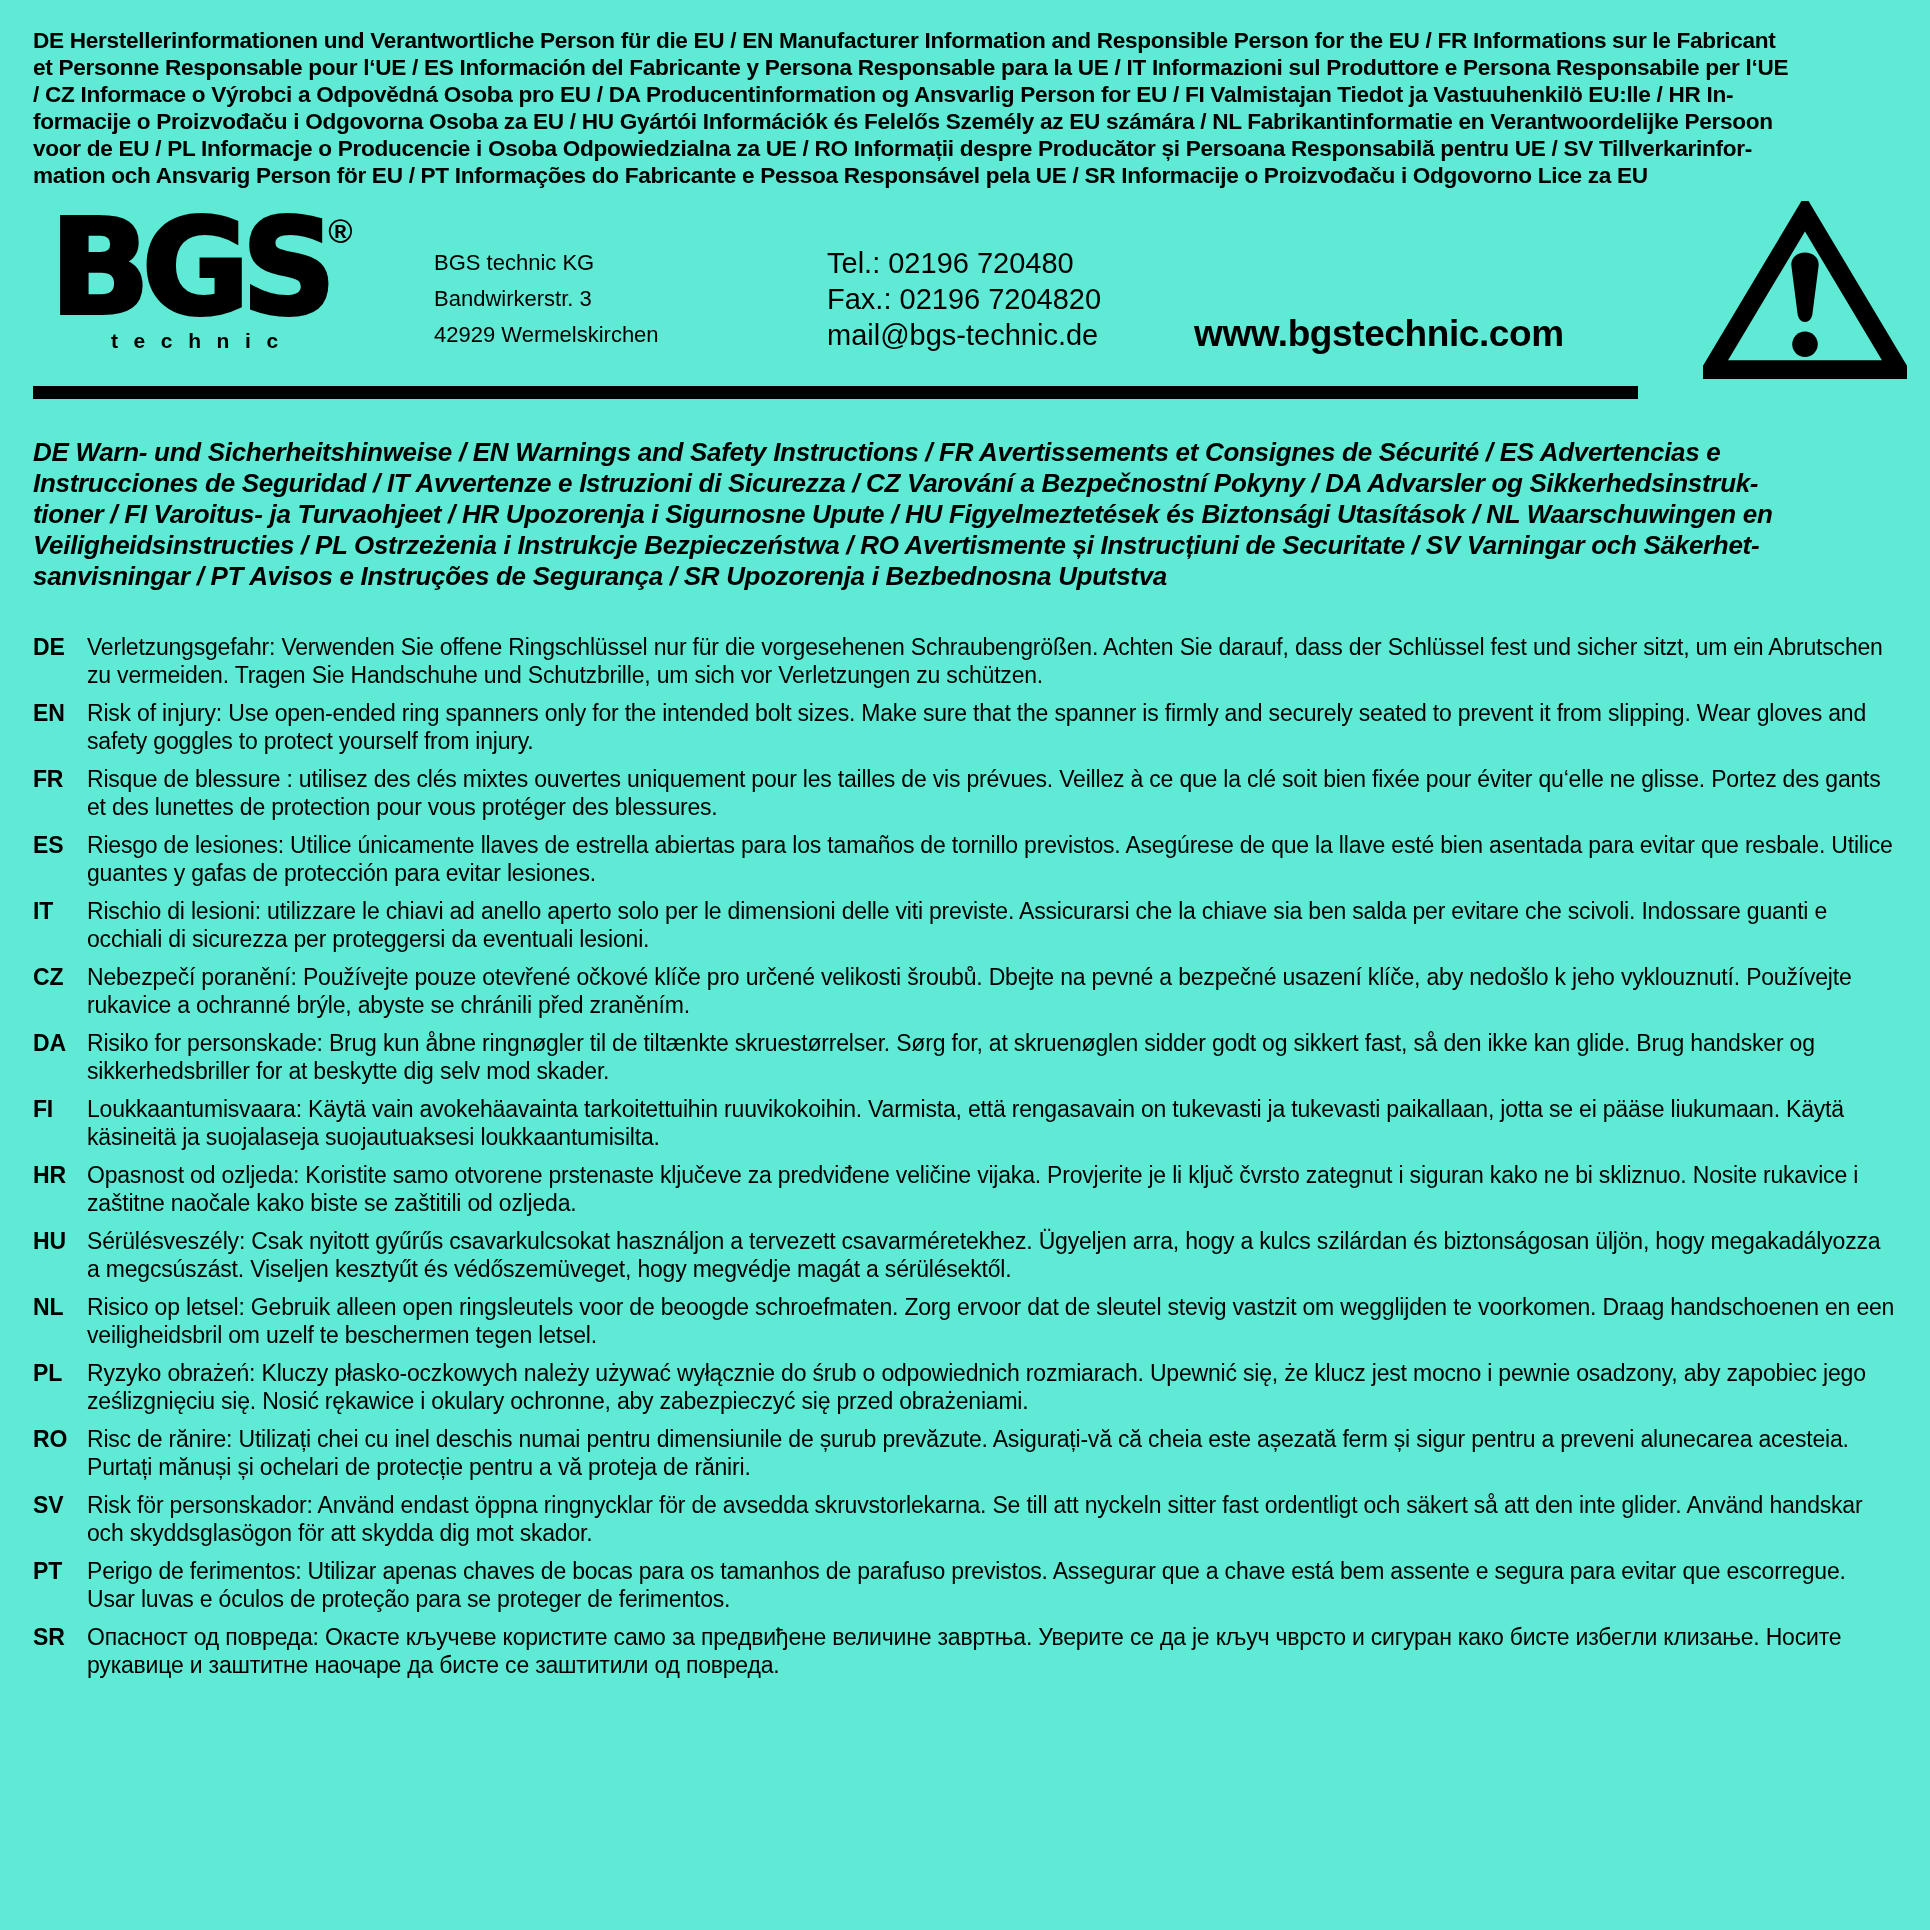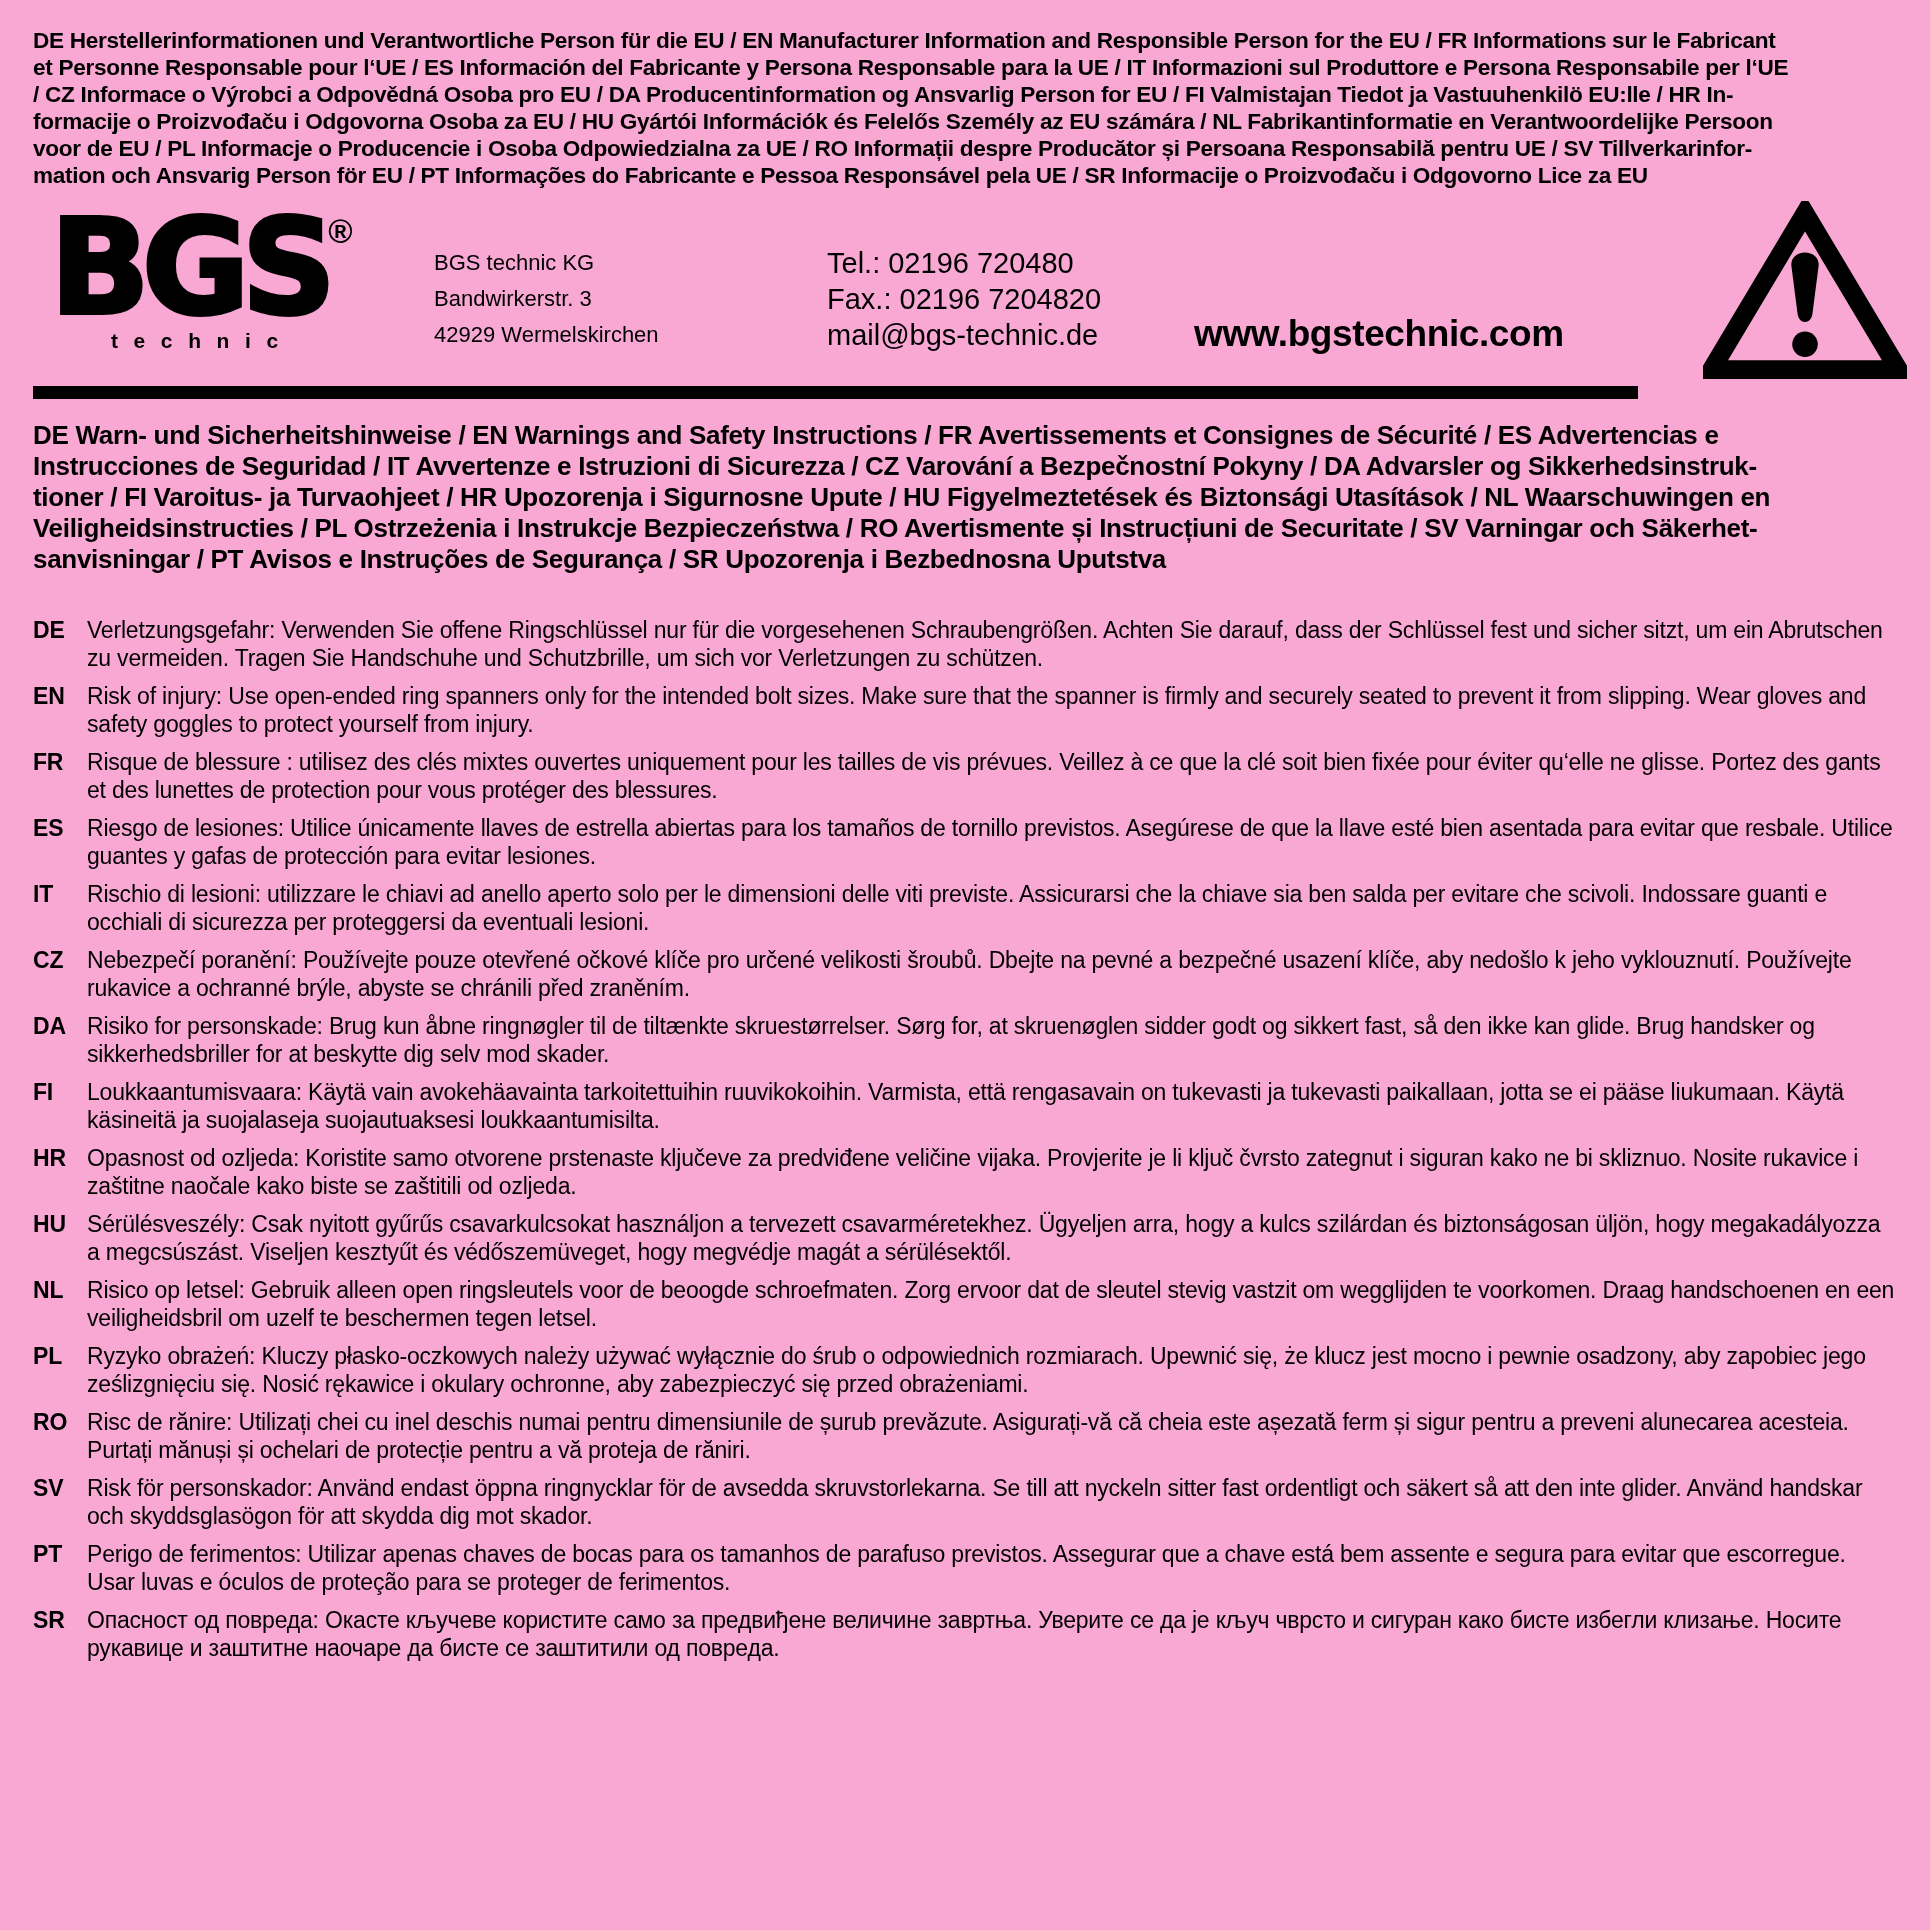--- a/index.html
+++ b/index.html
@@ -1,17 +1,17 @@
 <!DOCTYPE html>
 <html style="font-size:12.5px"><head>
 <meta charset="utf-8">
 <style>
   html,body{margin:0;padding:0;background:#ffffff;}
   .page{
-    width:1930px;height:1930px;background:#f9a8d4;color:#000000;
+    width:1930px;height:1930px;background:#5eead4;color:#000000;
     font-family:"Liberation Sans",sans-serif;
     position:relative;overflow:hidden;box-sizing:border-box;
     padding:26.5px 33px 0 33px;
   }
   
   .top-header{
     font-weight:bold;font-size:22.6px;line-height:27px;
     letter-spacing:-0.3px;white-space:pre-line;
   }
   
@@ -28,22 +28,22 @@
     margin-top:-4.7px;padding-left:61px;white-space:nowrap;
   }
   .addr{position:absolute;left:401px;top:33px;font-size:22px;line-height:36px;}
   .contact{position:absolute;left:794px;top:33px;font-size:29px;line-height:36px;}
   .site{position:absolute;left:1161px;top:101px;font-size:37px;font-weight:bold;letter-spacing:-0.4px;}
   .warning-triangle{position:absolute;left:1670px;top:-11px;}
   
   .rule{height:13.2px;width:1605px;background:#000;margin-top:9.3px;}
   
   .warnings-title{
-    margin-top:21px;font-weight:bold;font-size:26px;line-height:31px;
-    letter-spacing:-0.3px;white-space:pre-line;
+    margin-top:38px;font-weight:bold;font-size:26px;line-height:31px;
+    letter-spacing:-0.3px;white-space:pre-line;font-style:italic;
   }
   
   .warnings-list{margin-top:41px;}
   .warning-item{display:flex;margin-bottom:10px;}
   .warning-code{flex:0 0 54px;font-weight:bold;font-size:23px;line-height:28px;letter-spacing:-0.2px;}
   .warning-text{flex:1;font-size:23px;line-height:28px;letter-spacing:-0.2px;}
 </style>
 </head>
 <body>
 

